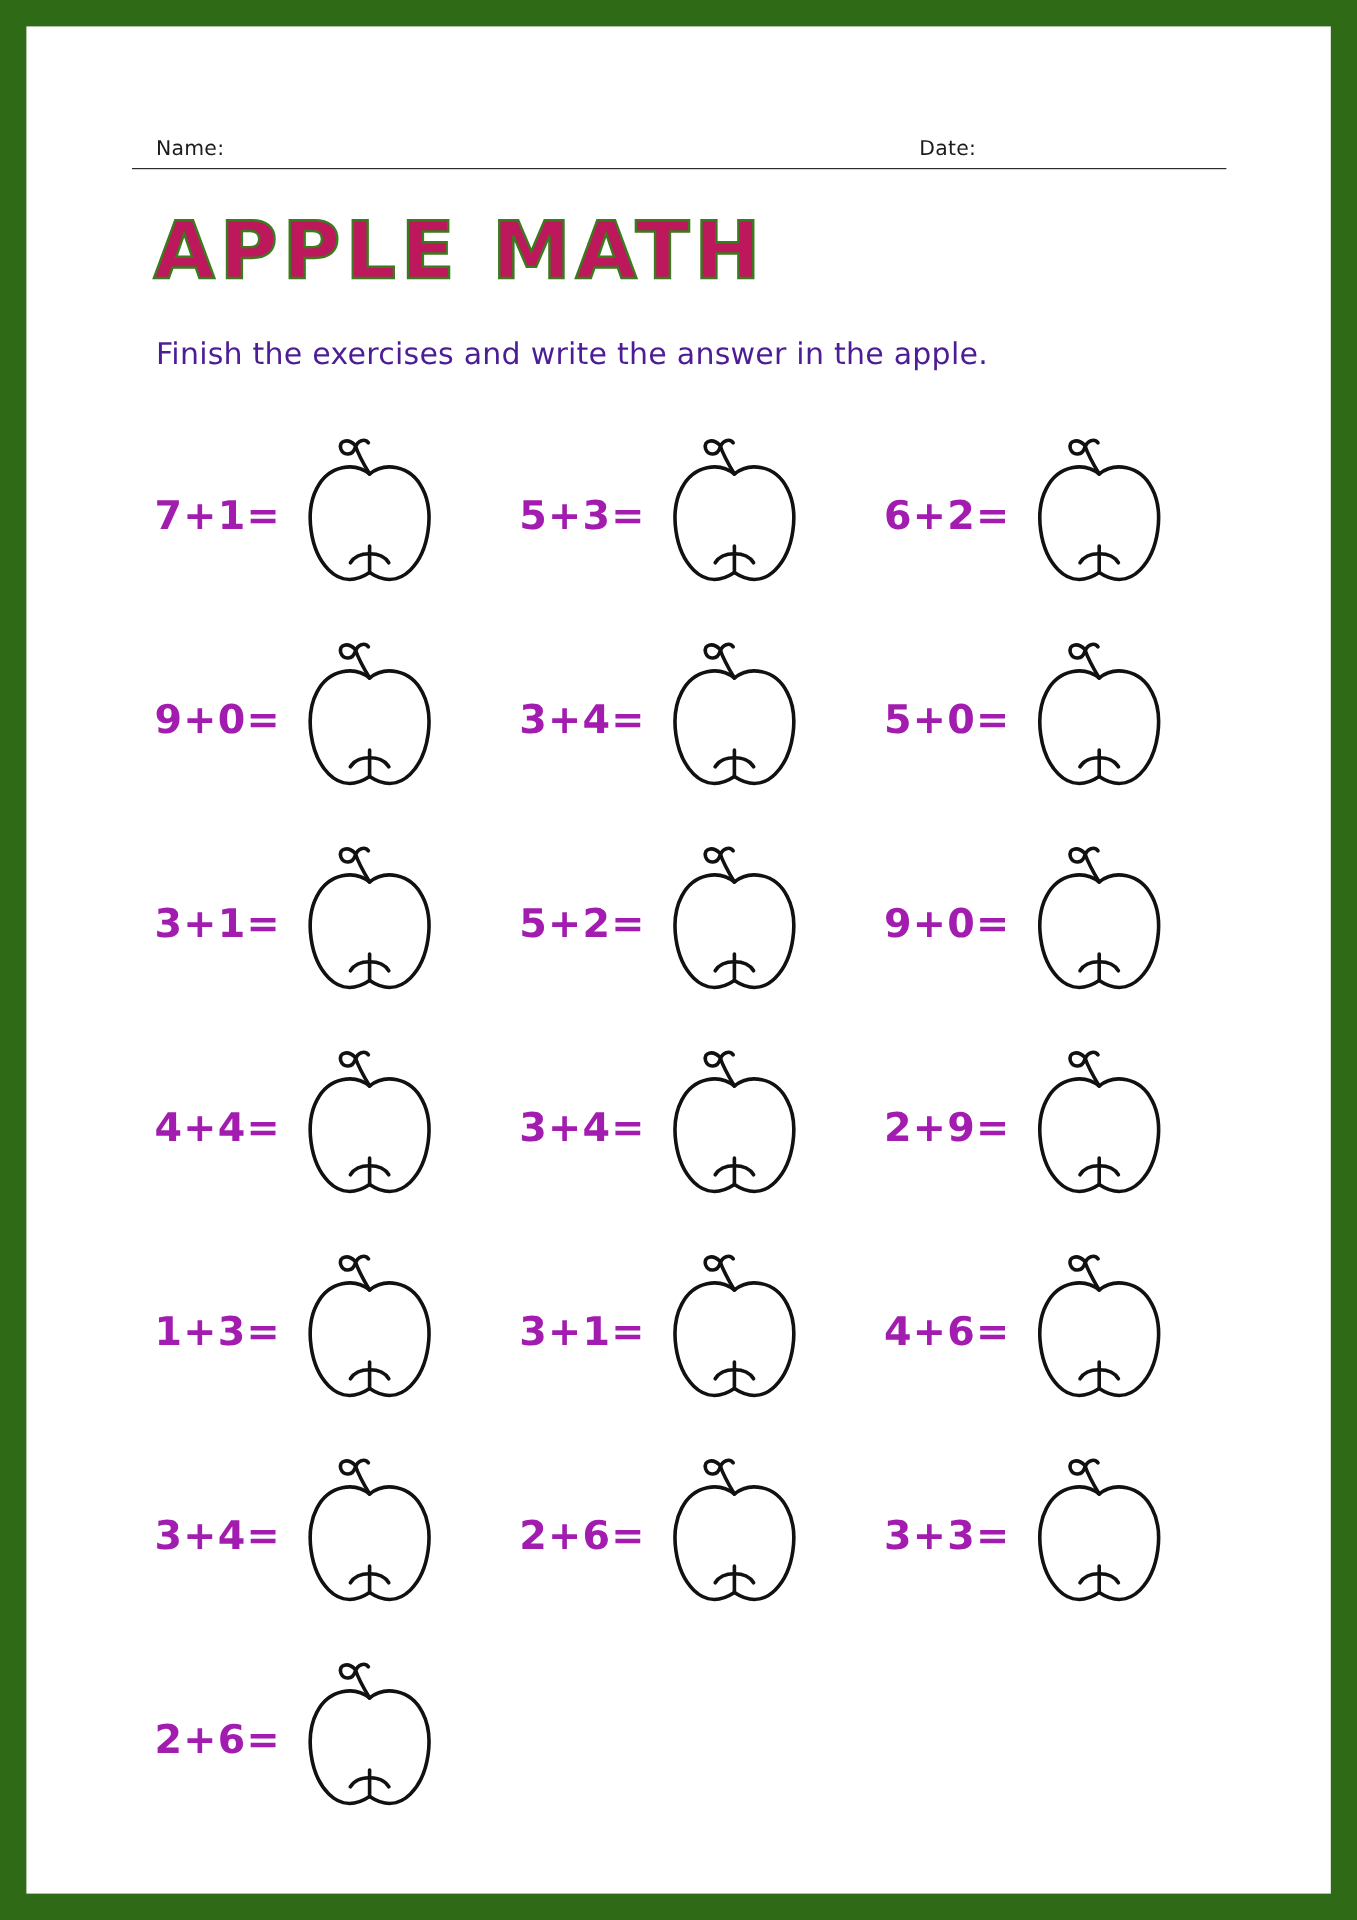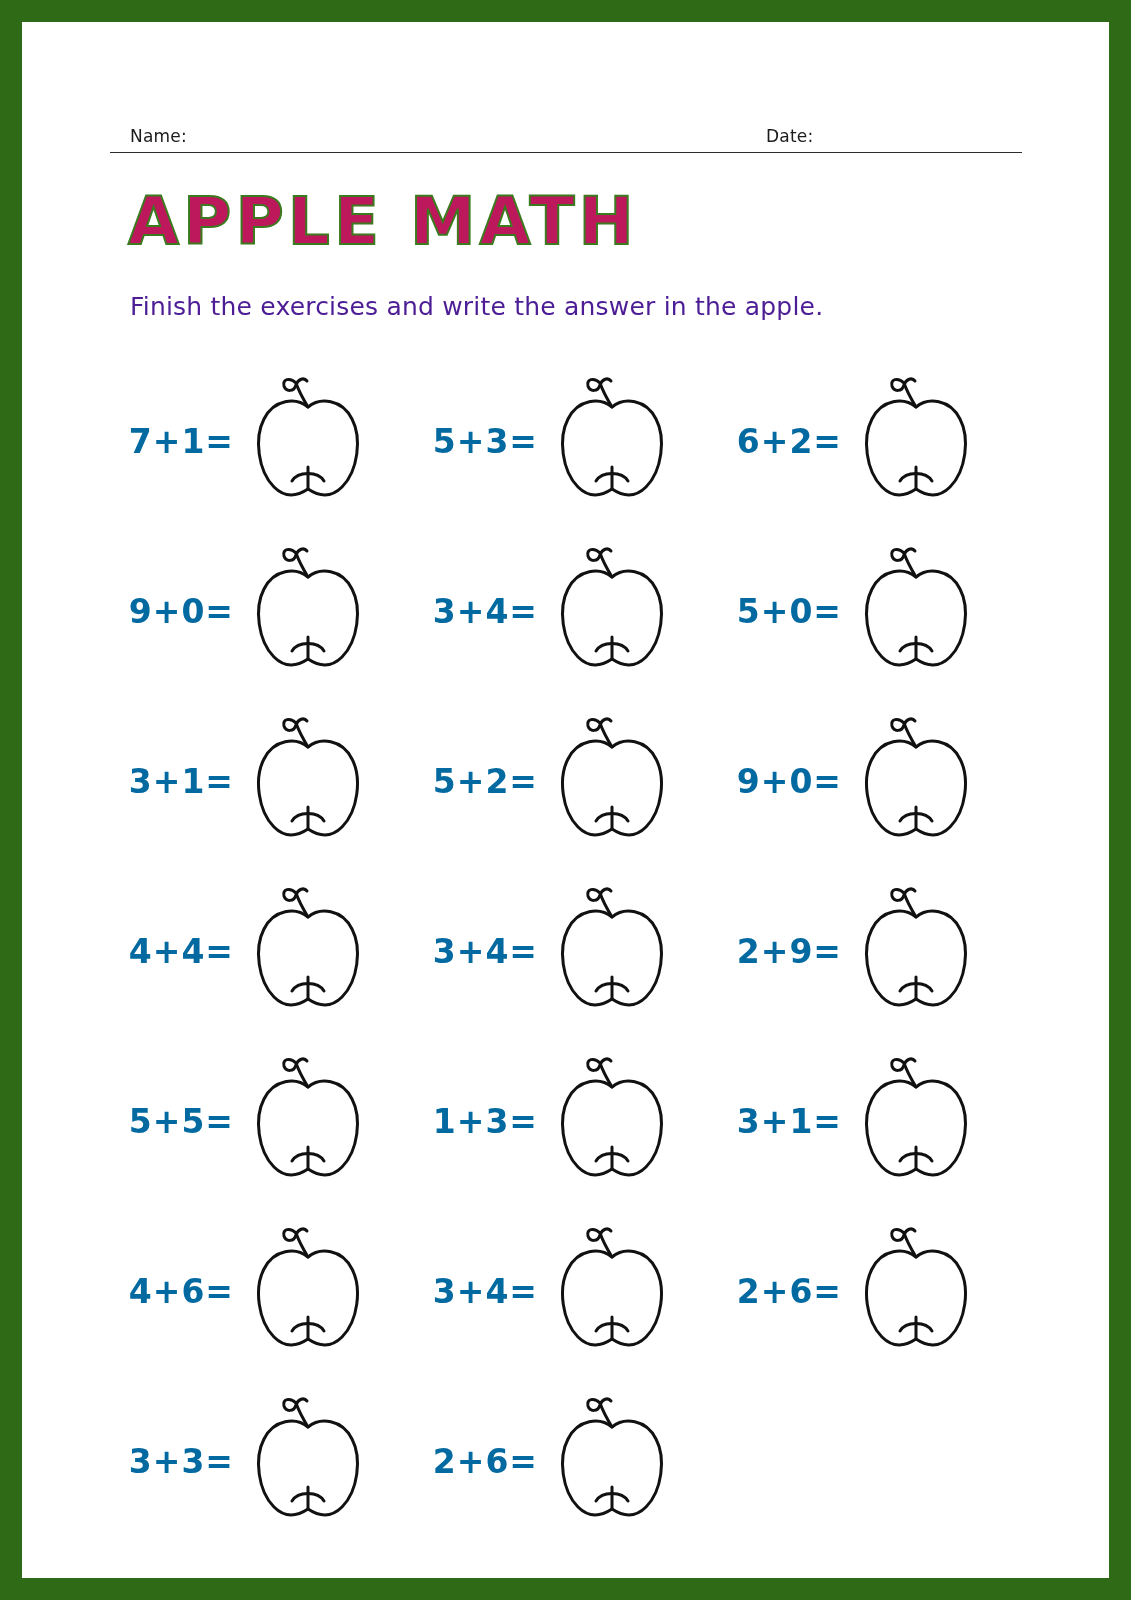--- a/index.html
+++ b/index.html
@@ -21,21 +21,20 @@
     height: 1556px;
     background: #ffffff;
     box-sizing: border-box;
   }
   .sheet {
     position: absolute;
     left: 88px;
     top: 0;
     width: 912px;
     height: 100%;
-    margin-top: 12px;
   }
 
   
   .meta-row {
     position: absolute;
     top: 82px;
     left: 0;
     width: 912px;
     height: 36px;
     border-bottom: 1.5px solid #2c2c2c;
@@ -85,21 +84,21 @@
   }
   .cell {
     position: relative;
     display: flex;
     align-items: center;
     justify-content: flex-start;
   }
   .expr {
     font-size: 33px;
     font-weight: bold;
-    color: #0369a1;
+    color: #a21caf;
     letter-spacing: 1px;
     width: 132px;
     text-align: right;
     padding-right: 8px;
     box-sizing: border-box;
     font-family: "DejaVu Sans", sans-serif;
   }
   .apple {
     width: 128px;
     height: 140px;
@@ -274,32 +273,20 @@
           <svg viewBox="0 0 128 140" width="128" height="140" fill="none" stroke="#111" stroke-width="3" stroke-linecap="round" stroke-linejoin="round">
             <path d="M64 36 C58 26 54 18 52 12"></path>
             <path d="M52 12 C46 6 38 8 40 15 C42 21 50 21 52 14 C54 8 60 6 63 10"></path>
             <path d="M64 36 C52 26 30 28 20 48 C10 67 14 100 30 116 C40 126 52 126 64 118 C76 126 88 126 98 116 C114 100 118 67 108 48 C98 28 76 26 64 36 Z"></path>
             <path d="M64 118 C64 110 64 100 64 96"></path>
             <path d="M48 110 C54 100 74 100 80 110"></path>
           </svg>
         </span>
       </div>
 
-      <div class="cell">
-        <span class="expr">5+5=</span>
-        <span class="apple">
-          <svg viewBox="0 0 128 140" width="128" height="140" fill="none" stroke="#111" stroke-width="3" stroke-linecap="round" stroke-linejoin="round">
-            <path d="M64 36 C58 26 54 18 52 12"></path>
-            <path d="M52 12 C46 6 38 8 40 15 C42 21 50 21 52 14 C54 8 60 6 63 10"></path>
-            <path d="M64 36 C52 26 30 28 20 48 C10 67 14 100 30 116 C40 126 52 126 64 118 C76 126 88 126 98 116 C114 100 118 67 108 48 C98 28 76 26 64 36 Z"></path>
-            <path d="M64 118 C64 110 64 100 64 96"></path>
-            <path d="M48 110 C54 100 74 100 80 110"></path>
-          </svg>
-        </span>
-      </div>
 
       <div class="cell">
         <span class="expr">1+3=</span>
         <span class="apple">
           <svg viewBox="0 0 128 140" width="128" height="140" fill="none" stroke="#111" stroke-width="3" stroke-linecap="round" stroke-linejoin="round">
             <path d="M64 36 C58 26 54 18 52 12"></path>
             <path d="M52 12 C46 6 38 8 40 15 C42 21 50 21 52 14 C54 8 60 6 63 10"></path>
             <path d="M64 36 C52 26 30 28 20 48 C10 67 14 100 30 116 C40 126 52 126 64 118 C76 126 88 126 98 116 C114 100 118 67 108 48 C98 28 76 26 64 36 Z"></path>
             <path d="M64 118 C64 110 64 100 64 96"></path>
             <path d="M48 110 C54 100 74 100 80 110"></path>

